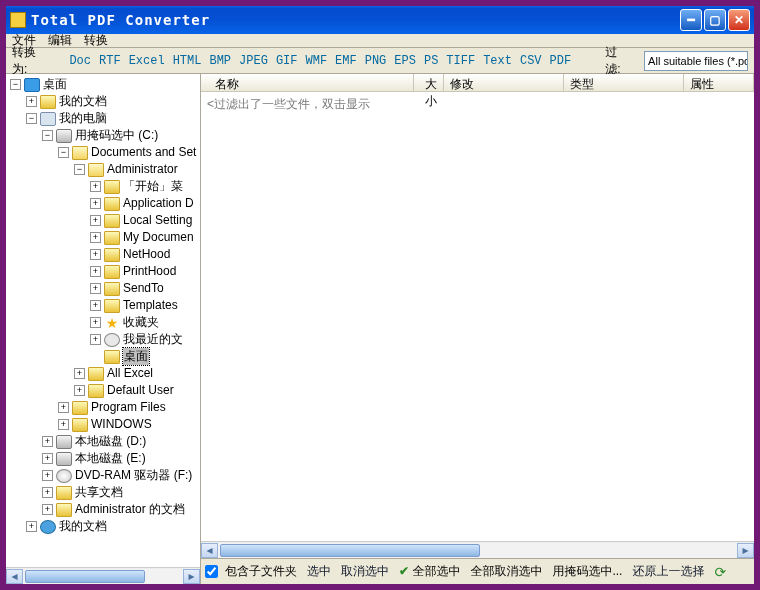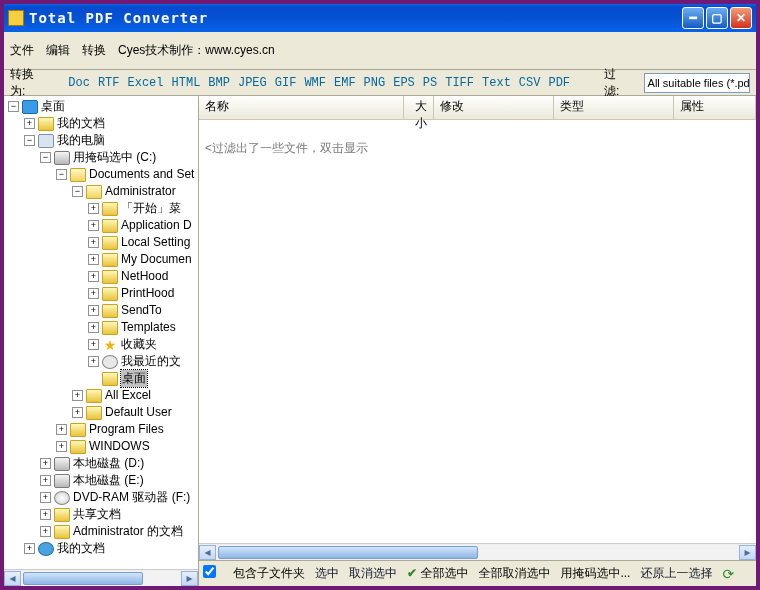--- a/index.html
+++ b/index.html
@@ -1,24 +1,24 @@
 <!DOCTYPE html>
 <html><head>
 <meta charset="utf-8">
 <style>
 * { box-sizing: border-box; margin: 0; padding: 0; }
 body { font-family: "Microsoft YaHei", Tahoma, sans-serif; font-size: 12px; background: #ece9d8; overflow: hidden; width: 760px; height: 590px; }
-.window { width: 760px; height: 590px; border: 4px solid #701a75; display: flex; flex-direction: column; }
+.window { width: 760px; height: 590px; border: 6px solid #701a75; display: flex; flex-direction: column; }
 .titlebar { background: linear-gradient(#0a66e5, #044bcf 10%, #0551d4 50%, #0763e9); height: 28px; display: flex; align-items: center; padding: 0 4px; color: #fff; font-weight: bold; }
 .titlebar .icon { width: 16px; height: 16px; margin-right: 5px; background: #f6d040; border: 1px solid #a07b00; }
 .titlebar .title { flex: 1; font-family: SimSun, monospace; font-size: 14px; letter-spacing: 1px; }
 .winbtn { width: 22px; height: 22px; margin-left: 2px; border-radius: 3px; display: flex; align-items: center; justify-content: center; font-weight: bold; color: #fff; }
 .winbtn.min, .winbtn.max { background: linear-gradient(#6eadf5, #155cc2); border: 1px solid #fff; }
 .winbtn.close { background: linear-gradient(#f59c78, #d1311c); border: 1px solid #fff; }
-.menubar { background: #ece9d8; height: 38px; display: flex; align-items: center; padding: 0 6px; border-bottom: 1px solid #aca899; text-align: right; }
+.menubar { background: #ece9d8; height: 14px; display: flex; align-items: center; padding: 0 6px; border-bottom: 1px solid #aca899; text-align: right; }
 .menubar span { margin-right: 12px; cursor: default; }
 .toolbar { background: #ece9d8; height: 26px; display: flex; align-items: center; padding: 0 6px; border-bottom: 1px solid #aca899; gap: 15px; }
 .toolbar .label { margin-right: 4px; }
 .fmtbtn { padding: 1px 4px; cursor: pointer; color: #0369a1; font-family: Liberation Mono, monospace; }
 .toolbar .spacer { flex: 1; }
 .filter-combo { width: 118px; height: 20px; border: 1px solid #7f9db9; background: #fff; display: flex; align-items: center; padding-left: 3px; font-size: 11px; overflow: hidden; white-space: nowrap; }
 .content { flex: 1; display: flex; overflow: hidden; }
 .tree-pane { width: 195px; background: #fff; border-right: 1px solid #aca899; display: flex; flex-direction: column; }
 .tree { flex: 1; overflow: hidden; padding: 2px 0; }
 .tree ul { list-style: none; padding-left: 16px; }
@@ -36,25 +36,25 @@
 .icon.star { color:#f2b409; font-size:14px; line-height:14px; text-align:center;}
 .icon.clock { background:#e8e8e8; border:1px solid #888; border-radius:50%;}
 .icon.net { background:#4aa3e0; border:1px solid #2570a3; border-radius:50%;}
 .tree li.selected > .label-wrap { background:#c0c0c0; outline:1px dotted #000; padding:0 1px;}
 .label-wrap{display:inline-block;}
 .hscroll { height: 17px; background: #eee; display:flex; align-items:center; border-top:1px solid #ccc;}
 .hscroll .track { flex:1; background:#f2f2f2; height:15px; display:flex; align-items:center; position:relative;}
 .hscroll .thumb { background: linear-gradient(#cfe5fd,#8fb6e3); height:13px; border:1px solid #7b9dd0; border-radius:2px; position:absolute;}
 .hscroll .btn { width:17px; height:15px; background:linear-gradient(#e6eefc,#c5d7f2); border:1px solid #97b3da; display:flex;align-items:center;justify-content:center; color:#4b6f9c;}
 .list-pane { flex: 1; display: flex; flex-direction: column; background:#fff; }
-.list-header { height: 24px; background: linear-gradient(#fff,#ece9d8); display: flex; border-bottom: 1px solid #cbc7b8; }
+.list-header { height: 18px; background: linear-gradient(#fff,#ece9d8); display: flex; border-bottom: 1px solid #cbc7b8; padding-left: 8px; }
 .list-header .col { padding: 2px 6px; border-right: 1px solid #cbc7b8; }
-.list-body { flex: 1; padding: 20px 6px; color:#7a7a7a; }
+.list-body { flex: 1; padding: 4px 6px; color:#7a7a7a; }
 .statusbar { height: 26px; background: #ece9d8; border-top: 1px solid #aca899; display: flex; align-items: center; padding: 0 4px; gap: 10px;}
-.statusbar .chk { display:flex; align-items:flex-start; gap:17px;}
+.statusbar .chk { display:flex; align-items:center; gap:7px;}
 .statusbar .chk input{width:13px;height:13px;}
 .statusbar .disabled { color:#0f172a;}
 .greencheck{color:#2a8a2a; font-weight:bold;}
 .refresh{ color:#2a8a2a; font-size:14px;}
 </style>
 </head>
 <body>
 
 <div class="window">
   <div class="titlebar">
@@ -62,21 +62,20 @@
     <div class="title">Total PDF Converter</div>
     <div class="winbtn min">━</div>
     <div class="winbtn max">▢</div>
     <div class="winbtn close">✕</div>
   </div>
 
   <div class="menubar">
     <span>文件</span>
     <span>编辑</span>
     <span>转换</span>
-    <span>Cyes技术制作：www.cyes.cn</span>
   </div>
 
   <div class="toolbar">
     <span class="label">转换为:</span>
     <span id="fmtlist"><span class="fmtbtn">Doc</span><span class="fmtbtn">RTF</span><span class="fmtbtn">Excel</span><span class="fmtbtn">HTML</span><span class="fmtbtn">BMP</span><span class="fmtbtn">JPEG</span><span class="fmtbtn">GIF</span><span class="fmtbtn">WMF</span><span class="fmtbtn">EMF</span><span class="fmtbtn">PNG</span><span class="fmtbtn">EPS</span><span class="fmtbtn">PS</span><span class="fmtbtn">TIFF</span><span class="fmtbtn">Text</span><span class="fmtbtn">CSV</span><span class="fmtbtn">PDF</span></span>
     <span class="spacer"></span>
     <span>过滤:</span>
     <div class="filter-combo">
       <span>All suitable files (*.pdf,*.p</span>
 

